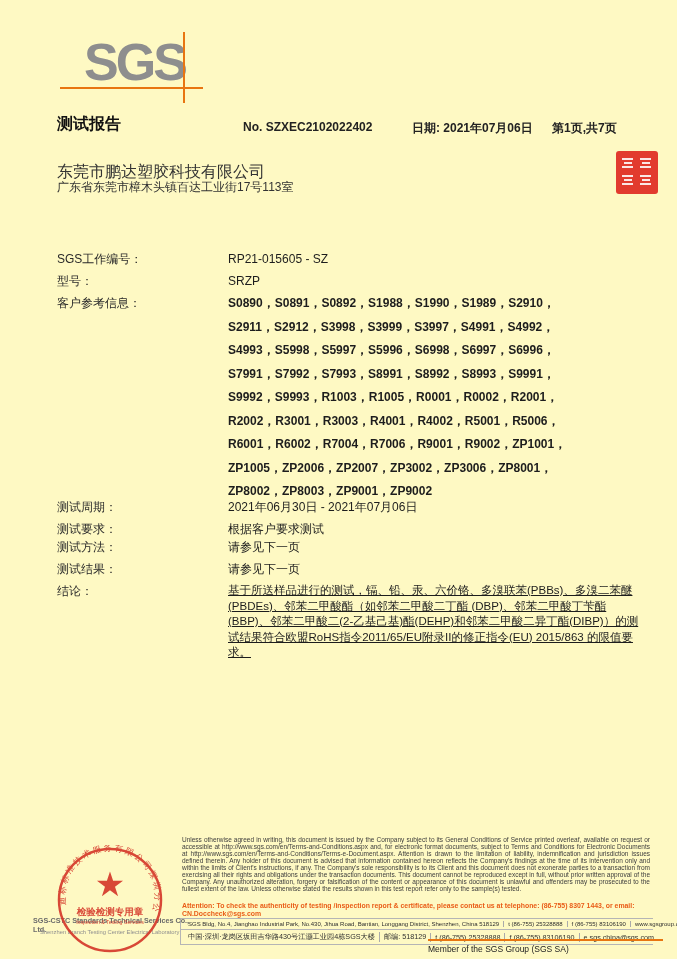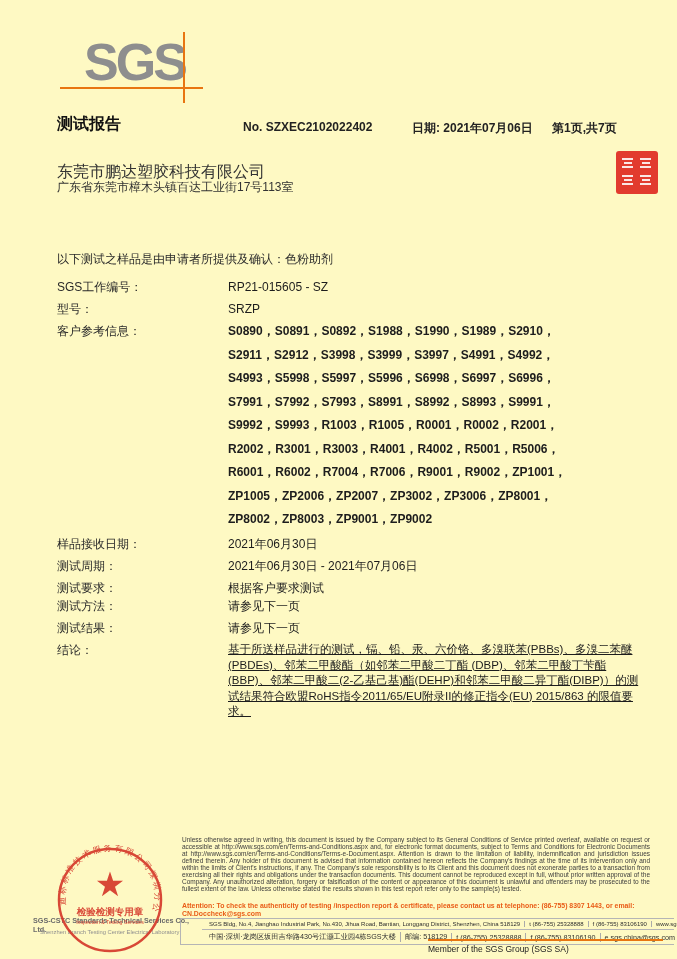--- a/index.html
+++ b/index.html
@@ -24,32 +24,32 @@
   
   .stamp{position:absolute;left:616px;top:151px;width:42px;height:43px;background:#e23b2e;
     border-radius:3px;}
   
   .body-block{position:absolute;left:57px;top:251px;width:586px;}
   .intro{font-size:12px;line-height:16px;color:#2a2a2a;margin-bottom:12px;}
   .frow{display:flex;margin-bottom:6px;}
   .flabel{width:171px;flex:none;font-size:12px;line-height:16px;color:#2a2a2a;}
   .fvalue{flex:1;font-size:12px;line-height:16px;color:#1d1d1d;}
   .codes div{line-height:16px;margin-bottom:7.5px;font-weight:bold;}
-  .codes div:last-child{margin-bottom:9px;}
+  .codes div:last-child{margin-bottom:0;}
   .row-client{margin-bottom:0;}
   .row-requirement{margin-bottom:2px;}
   .row-result{margin-bottom:6px;}
   .conclusion{font-size:11.5px;line-height:15.5px;color:#1d1d1d;text-decoration:underline;}
   
   .legal{position:absolute;left:182px;top:836px;width:468px;font-size:6.5px;line-height:7px;
     text-align:justify;color:#3c3c3c;}
   .attention{position:absolute;left:182px;top:902px;width:468px;font-size:6.9px;line-height:7.5px;
     font-weight:700;color:#e95c17;}
   .addr-table{position:absolute;left:180px;top:918px;width:472px;
-    border-top:1px solid #b5b5b5;border-left:1px solid #b5b5b5;border-bottom:1px solid #b5b5b5;padding-left:21px;}
+    border-top:1px solid #b5b5b5;border-left:1px solid #b5b5b5;border-bottom:1px solid #b5b5b5;}
   .addr-row{display:flex;align-items:center;padding:2px 3px;font-size:6px;color:#2f2f2f;white-space:nowrap;}
   .addr-row + .addr-row{border-top:1px solid #b5b5b5;}
   .addr-row .seg{padding:0 4px;}
   .addr-row .seg + .seg{border-left:1px solid #aaa;}
   .addr-row.cn{font-size:7.2px;}
   .member-line{position:absolute;left:428px;top:939px;width:235px;height:2px;background:#e87511;}
   .member-text{position:absolute;left:428px;top:944px;width:235px;text-align:left;
     font-size:8.5px;color:#222;}
   
   .company-en{position:absolute;left:33px;top:916px;width:165px;font-size:7.2px;font-weight:700;color:#6a6a6a;}
@@ -86,21 +86,20 @@
           <rect x="8" y="28" width="8" height="2"></rect>
           <rect x="6" y="32" width="11" height="2"></rect>
         <rect x="24" y="24" width="11" height="2"></rect>
           <rect x="26" y="28" width="8" height="2"></rect>
           <rect x="24" y="32" width="11" height="2"></rect>
       </g>
     </svg>
   </div>
 
   <div class="body-block">
-    <div class="intro">以下测试之样品是由申请者所提供及确认：色粉助剂</div>
 
     <div class="frow">
       <div class="flabel">SGS工作编号：</div>
       <div class="fvalue">RP21-015605 - SZ</div>
     </div>
 
     <div class="frow">
       <div class="flabel">型号：</div>
       <div class="fvalue">SRZP</div>
     </div>
@@ -113,24 +112,20 @@
         <div>S4993，S5998，S5997，S5996，S6998，S6997，S6996，</div>
         <div>S7991，S7992，S7993，S8991，S8992，S8993，S9991，</div>
         <div>S9992，S9993，R1003，R1005，R0001，R0002，R2001，</div>
         <div>R2002，R3001，R3003，R4001，R4002，R5001，R5006，</div>
         <div>R6001，R6002，R7004，R7006，R9001，R9002，ZP1001，</div>
         <div>ZP1005，ZP2006，ZP2007，ZP3002，ZP3006，ZP8001，</div>
         <div>ZP8002，ZP8003，ZP9001，ZP9002</div>
       </div>
     </div>
 
-    <div class="frow">
-      <div class="flabel">样品接收日期：</div>
-      <div class="fvalue">2021年06月30日</div>
-    </div>
 
     <div class="frow">
       <div class="flabel">测试周期：</div>
       <div class="fvalue">2021年06月30日 - 2021年07月06日</div>
     </div>
 
     <div class="frow row-requirement">
       <div class="flabel">测试要求：</div>
       <div class="fvalue">根据客户要求测试</div>
     </div>

